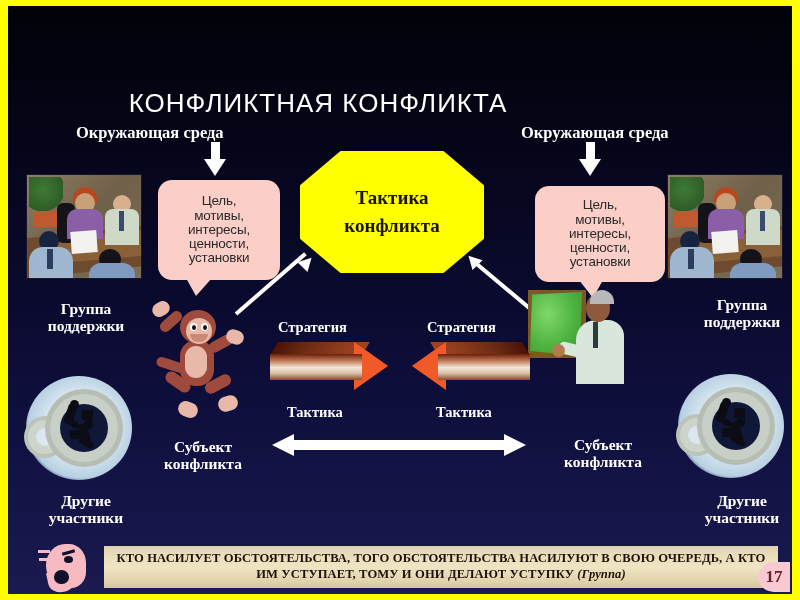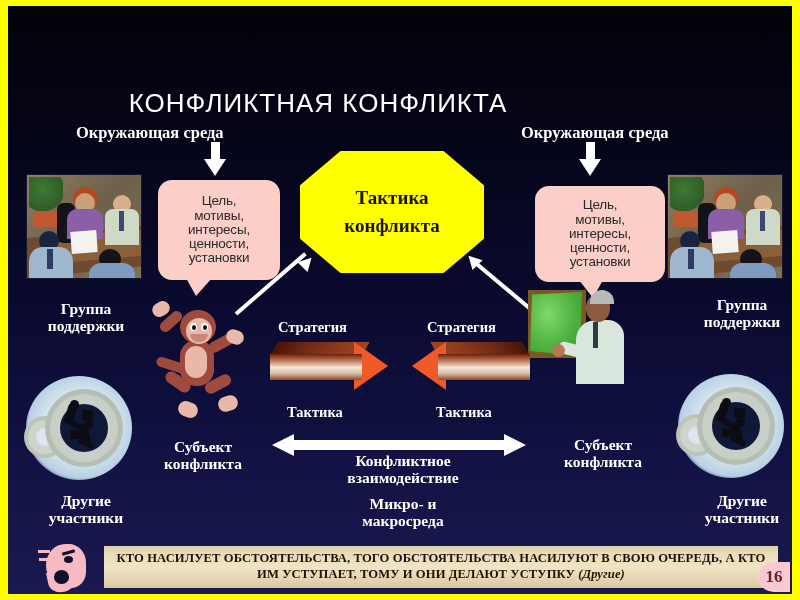--- a/index.html
+++ b/index.html
@@ -577,35 +577,31 @@
     <div class="wlabel lbl-group-r">Группа
 поддержки</div>
     <div class="wlabel lbl-subj-l">Субъект
 конфликта</div>
     <div class="wlabel lbl-subj-r">Субъект
 конфликта</div>
     <div class="wlabel lbl-other-l">Другие
 участники</div>
     <div class="wlabel lbl-other-r">Другие
 участники</div>
-    <div class="wlabel lbl-interact">Конфликтное
-взаимодействие</div>
-    <div class="wlabel lbl-micro">Микро- и
-макросреда</div>
 
     <div class="face">
       <div class="face-lines"></div>
         <div class="face-lines2"></div>
       <div class="face-head"></div>
       <div class="face-jaw"></div>
       <div class="face-brow"></div>
       <div class="face-eye"></div>
       <div class="face-mouth"></div>
     </div>
 
     <div class="quote-bar">
-      <div class="qtext"><span>КТО НАСИЛУЕТ ОБСТОЯТЕЛЬСТВА, ТОГО ОБСТОЯТЕЛЬСТВА НАСИЛУЮТ В СВОЮ ОЧЕРЕДЬ, А КТО ИМ УСТУПАЕТ, ТОМУ И ОНИ ДЕЛАЮТ УСТУПКУ </span><span class="qsrc">(Другие)</span></div>
-    </div>
-
-    <div class="slide-num">16</div>
+      <div class="qtext"><span>КТО НАСИЛУЕТ ОБСТОЯТЕЛЬСТВА, ТОГО ОБСТОЯТЕЛЬСТВА НАСИЛУЮТ В СВОЮ ОЧЕРЕДЬ, А КТО ИМ УСТУПАЕТ, ТОМУ И ОНИ ДЕЛАЮТ УСТУПКУ </span><span class="qsrc">(Группа)</span></div>
+    </div>
+
+    <div class="slide-num">17</div>
 
   </div>
 </div>
 
 </body></html>

